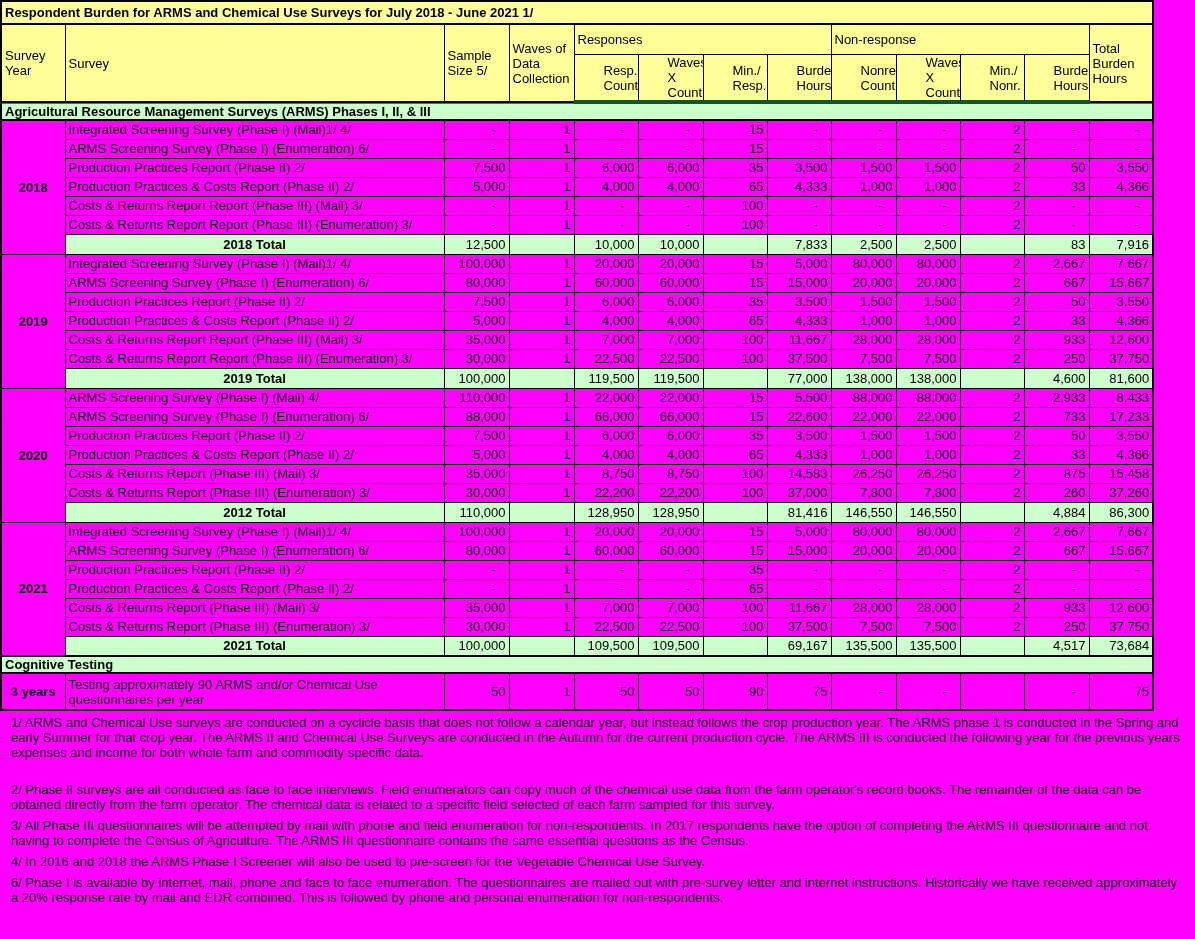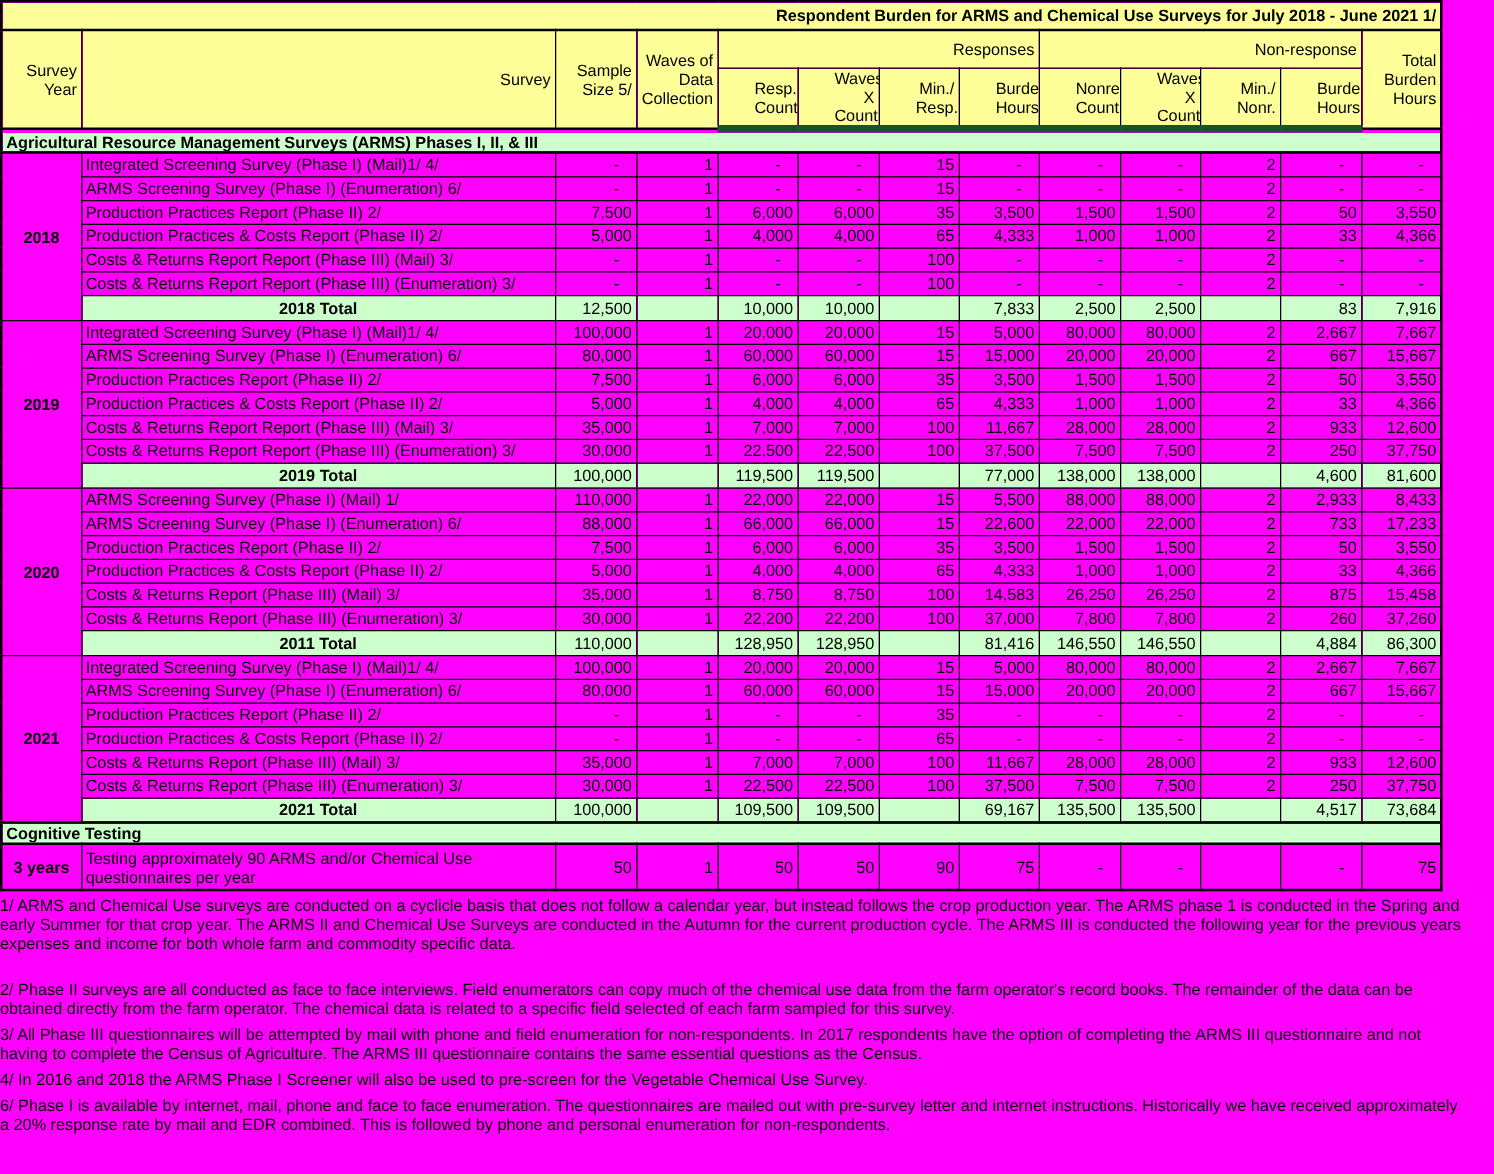--- a/index.html
+++ b/index.html
@@ -19,30 +19,30 @@
     border: 1px solid #000;
     font-size: 13px;
     line-height: 15px;
     color: #000;
     padding: 0 3px;
     overflow: hidden;
   }
   thead th {
     background: #FFFF99;
     font-weight: normal;
-    text-align: right;
+    text-align: left;
     vertical-align: middle;
   }
   tr.title-row th {
     font-weight: bold;
     height: 21px;
     border-bottom: 2px solid #000;
   }
   tr.group-header-row th { height: 29px; }
-  tr.sub-header-row th { height: 36px; border-bottom: 6px solid #14532d; padding-left: 29px; }
+  tr.sub-header-row th { height: 36px; border-bottom: 4px solid #14532d; padding-left: 29px; }
   td.section {
     background: #CCFFCC;
     font-weight: bold;
     text-align: left;
     height: 15px;
     border-top: 2px solid #000;
     border-bottom: 2px solid #000;
   }
   tr.data-row { height: 19px; }
   tr.data-row td { white-space: nowrap; }
@@ -61,21 +61,21 @@
   td.total { background: #CCFFCC; text-align: right; }
   td.total-label {
     background: #CCFFCC;
     font-weight: bold;
     text-align: center;
   }
   tr.cognitive-row { height: 37px; }
   tr.cognitive-row td { vertical-align: middle; }
   .footnotes {
     width: 1170px;
-    padding: 4px 0 0 0;
+    padding: 4px 0 0 11px;
     color: #000;
   }
   .footnotes p {
     margin: 0 0 6px 0;
     font-size: 13px;
     line-height: 15px;
   }
   .footnotes p.first { margin-bottom: 22px; }
 </style>
 </head>
@@ -318,21 +318,21 @@
         <td class="total"></td>
         <td class="total">77,000</td>
         <td class="total">138,000</td>
         <td class="total">138,000</td>
         <td class="total"></td>
         <td class="total">4,600</td>
         <td class="total">81,600</td>
       </tr>
       <tr class="data-row">
         <td class="year" rowspan="7">2020</td>
-        <td class="survey">ARMS Screening Survey (Phase I) (Mail) 1/</td>
+        <td class="survey">ARMS Screening Survey (Phase I) (Mail) 4/</td>
         <td class="num">110,000</td>
         <td class="num">1</td>
         <td class="num">22,000</td>
         <td class="num">22,000</td>
         <td class="num">15</td>
         <td class="num">5,500</td>
         <td class="num">88,000</td>
         <td class="num">88,000</td>
         <td class="num">2</td>
         <td class="num">2,933</td>
@@ -402,21 +402,21 @@
         <td class="num">22,200</td>
         <td class="num">100</td>
         <td class="num">37,000</td>
         <td class="num">7,800</td>
         <td class="num">7,800</td>
         <td class="num">2</td>
         <td class="num">260</td>
         <td class="num">37,260</td>
       </tr>
       <tr class="total-row">
-        <td class="total-label">2011 Total</td>
+        <td class="total-label">2012 Total</td>
         <td class="total">110,000</td>
         <td class="total"></td>
         <td class="total">128,950</td>
         <td class="total">128,950</td>
         <td class="total"></td>
         <td class="total">81,416</td>
         <td class="total">146,550</td>
         <td class="total">146,550</td>
         <td class="total"></td>
         <td class="total">4,884</td>

